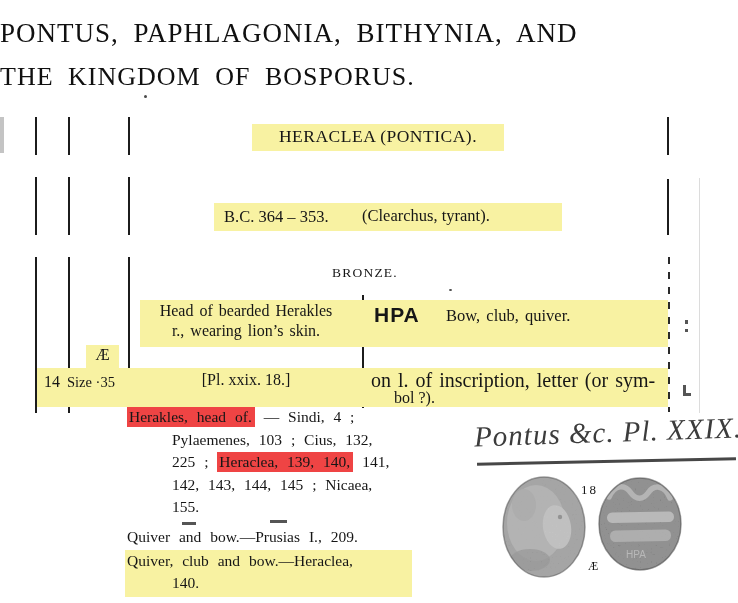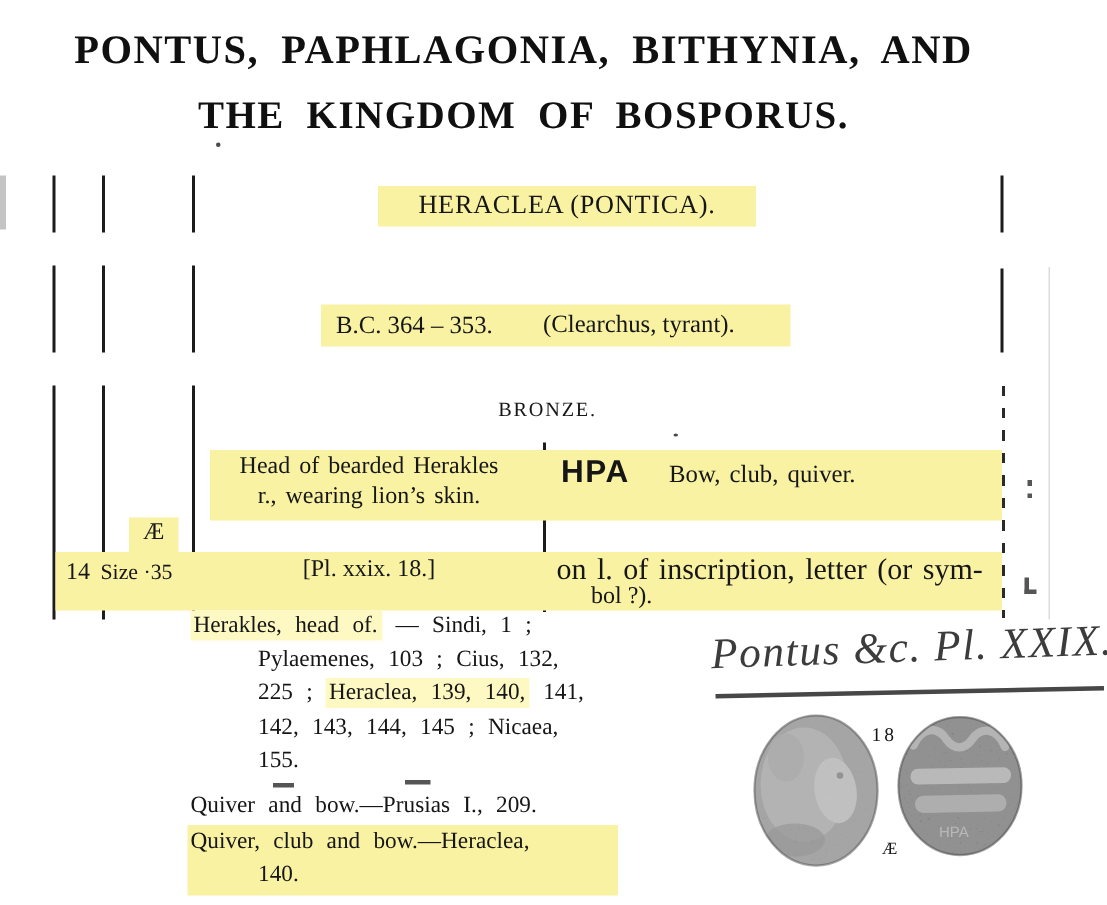--- a/index.html
+++ b/index.html
@@ -5,26 +5,26 @@
   html,body{margin:0;padding:0;background:#ffffff;}
   .page{position:relative;width:738px;height:603px;background:#ffffff;overflow:hidden;
         font-family:"Liberation Serif",serif;color:#161616;}
   .abs{position:absolute;}
   .txt{position:absolute;white-space:nowrap;color:#161616;font-family:"Liberation Serif",serif;}
   .hl{position:absolute;background:#f8f2a2;}
   .vline{position:absolute;width:2px;background:#1c1c1c;}
   .vline-dashed{position:absolute;width:2px;
      background:repeating-linear-gradient(to bottom,#2a2a2a 0 7px,transparent 7px 15px);}
   .vline-faint{position:absolute;width:1px;background:#dcdcdc;}
-  .title{left:0;right:0;padding-right:40px;text-align:center;font-weight:700;
+  .title{left:0;right:0;padding-right:40px;text-align:left;font-weight:400;
          letter-spacing:1px;word-spacing:7px;color:#101010;}
   .center{text-align:center;}
   .serif-bold{font-weight:400;}
   .idx{font-size:15.5px;word-spacing:5px;}
-  .idx-hl{background:#fef9c3;padding:1px 3px 2px 2px;}
+  .idx-hl{background:#ef4444;padding:1px 3px 2px 2px;}
   .artifact{position:absolute;background:#555;}
   .dot{position:absolute;background:#4a4a4a;border-radius:50%;}
 </style>
 </head>
 <body>
 
 <div class="page">
 
   <div class="txt title" style="top:18px;font-size:27px;">PONTUS, PAPHLAGONIA, BITHYNIA, AND</div>
   <div class="txt title" style="top:62px;font-size:26px;">THE KINGDOM OF BOSPORUS.</div>
@@ -39,21 +39,21 @@
   <div class="hl" style="left:252px;top:124px;width:252px;height:27px;">
     <div class="txt center serif-bold" style="left:0;right:0;top:2px;font-size:17.5px;letter-spacing:.5px;">HERACLEA (PONTICA).</div>
   </div>
 
   <div class="vline" style="left:35px;top:177px;height:58px;"></div>
   <div class="vline" style="left:68px;top:177px;height:58px;"></div>
   <div class="vline" style="left:128px;top:177px;height:58px;"></div>
   <div class="vline" style="left:667px;top:179px;height:56px;"></div>
   <div class="vline-faint" style="left:699px;top:178px;height:235px;"></div>
 
-  <div class="hl" style="left:214px;top:203px;width:313px;height:28px;">
+  <div class="hl" style="left:214px;top:203px;width:348px;height:28px;">
     <div class="txt" style="left:10px;top:4px;font-size:16.5px;">B.C. 364 – 353.</div>
     <div class="txt" style="left:148px;top:3px;font-size:16.5px;">(Clearchus, tyrant).</div>
   </div>
 
   <div class="vline" style="left:35px;top:257px;height:156px;"></div>
   <div class="vline" style="left:68px;top:257px;height:156px;"></div>
   <div class="vline" style="left:128px;top:257px;height:156px;"></div>
   <div class="vline" style="left:362px;top:295px;height:113px;"></div>
   <div class="vline-dashed" style="left:668px;top:257px;height:155px;"></div>
   <div class="artifact" style="left:685px;top:320px;width:3px;height:4px;"></div>
@@ -74,21 +74,21 @@
     <div class="txt serif-bold center" style="left:0;right:0;top:1px;font-size:16px;">Æ</div>
   </div>
 
   <div class="hl" style="left:37px;top:368px;width:631px;height:39px;"></div>
   <div class="txt center" style="left:38px;top:373px;width:28px;font-size:16px;">14</div>
   <div class="txt" style="left:67px;top:374px;font-size:14.5px;">Size ·35</div>
   <div class="txt center" style="left:133px;top:371px;width:226px;font-size:16px;">[Pl. xxix. 18.]</div>
   <div class="txt" style="left:371px;top:369px;font-size:20px;word-spacing:2px;">on l. of inscription, letter (or sym-</div>
   <div class="txt" style="left:394px;top:389px;font-size:16px;">bol ?).</div>
 
-  <div class="txt idx" style="left:127px;top:408px;"><span class="idx-hl">Herakles, head of.</span><span> — Sindi, 1 ;</span></div>
+  <div class="txt idx" style="left:127px;top:408px;"><span class="idx-hl">Herakles, head of.</span><span> — Sindi, 4 ;</span></div>
   <div class="txt idx" style="left:172px;top:431px;">Pylaemenes, 103 ; Cius, 132,</div>
   <div class="txt idx" style="left:172px;top:453px;"><span>225 ; </span><span class="idx-hl">Heraclea, 139, 140,</span><span> 141,</span></div>
   <div class="txt idx" style="left:172px;top:476px;">142, 143, 144, 145 ; Nicaea,</div>
   <div class="txt idx" style="left:172px;top:498px;">155.</div>
 
   <div class="artifact" style="left:182px;top:522px;width:14px;height:3px;"></div>
   <div class="artifact" style="left:270px;top:520px;width:17px;height:3px;"></div>
 
   <div class="txt idx" style="left:127px;top:528px;">Quiver and bow.—Prusias I., 209.</div>
 

